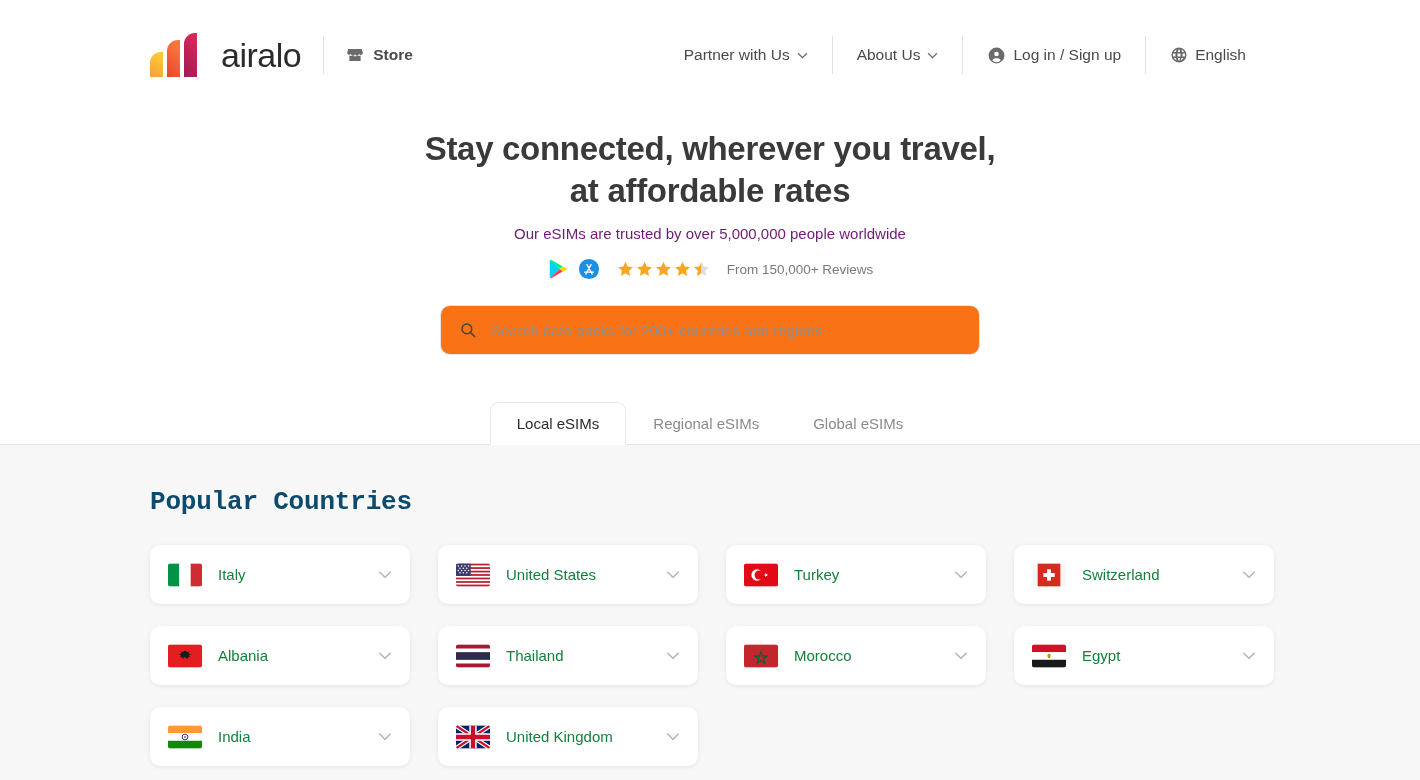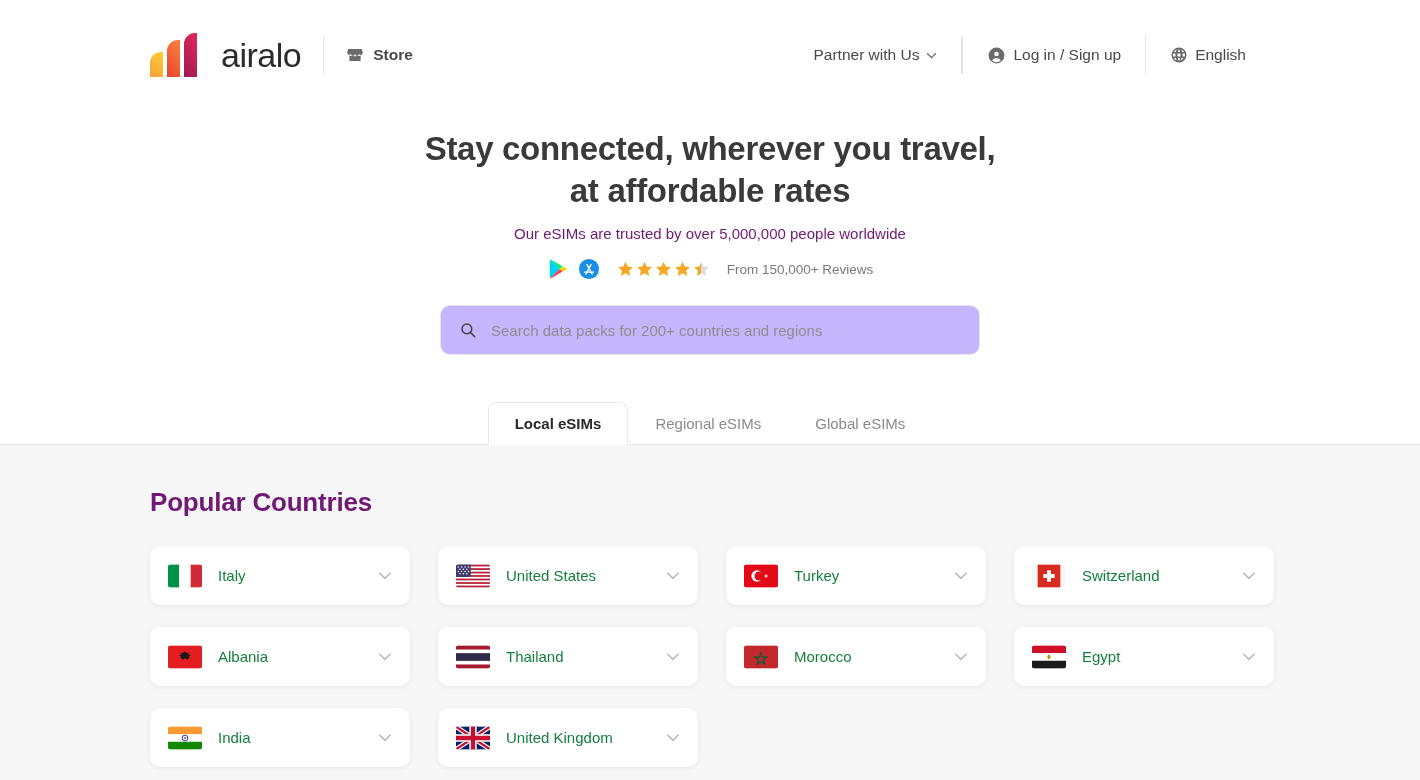--- a/index.html
+++ b/index.html
@@ -57,21 +57,21 @@
     display: flex; align-items: center; justify-content: center; gap: 9px;
   }
   .stars { display: flex; align-items: center; gap: 2px; margin-left: 8px; }
   .rating-text { font-size: 13.5px; color: #7a7a7a; margin-left: 8px; }
 
   
   .search-wrap { display: flex; justify-content: center; margin-top: 25px; }
   .search-box {
     width: 540px; height: 50px;
     border: 1px solid #e6e6e6; border-radius: 10px;
-    background: #c4b5fd;
+    background: #f97316;
     display: flex; align-items: center; gap: 14px;
     padding: 0 18px;
   }
   .search-input {
     flex: 1; border: none; outline: none; background: transparent;
     font-family: "Liberation Sans", sans-serif;
     font-size: 15px; color: #4a4a4a;
   }
   .search-input::placeholder { color: #8e8e8e; }
 
@@ -84,35 +84,36 @@
     position: relative;
   }
   .tab {
     font-size: 15px; color: #8a8a8a; cursor: pointer;
     padding: 13px 26px; line-height: 1;
     border: 1px solid transparent;
     border-radius: 9px 9px 0 0;
     position: relative; top: 1px;
   }
   .tab.active {
-    color: #2b2b2b; font-weight: 700;
+    color: #2b2b2b; font-weight: 400;
     background: #fff;
     border-color: #e8e8e8;
     border-bottom-color: #fff;
   }
 
   
   .section {
     background: #f7f7f7;
     height: 346px;
     padding: 42px 150px 0;
   }
   .section h2 {
-    font-size: 26px; font-weight: 700; color: #701a75;
+    font-size: 26px; font-weight: 700; color: #0c4a6e;
     letter-spacing: -0.2px;
+    font-family: Liberation Mono, monospace;
   }
   .grid {
     margin-top: 28px;
     display: grid;
     grid-template-columns: repeat(4, 260px);
     column-gap: 28px;
     row-gap: 22px;
   }
   .card {
     height: 59px;
@@ -176,20 +177,26 @@
 
     <div class="nav-item">
       <span>Partner with Us</span>
       <svg class="chev-sm" viewBox="0 0 12 8" fill="none" stroke="#6b6b6b" stroke-width="1.5">
           <path d="M1 1.5 L6 6.5 L11 1.5"></path>
         </svg>
     </div>
 
     <div class="nav-sep"></div>
 
+    <div class="nav-item">
+      <span>About Us</span>
+      <svg class="chev-sm" viewBox="0 0 12 8" fill="none" stroke="#6b6b6b" stroke-width="1.5">
+          <path d="M1 1.5 L6 6.5 L11 1.5"></path>
+        </svg>
+    </div>
 
     <div class="nav-sep"></div>
 
     <div class="nav-item">
       <svg width="19" height="19" viewBox="0 0 24 24" fill="#6b6b6b">
         <path d="M12 2a10 10 0 1 0 0 20 10 10 0 0 0 0-20zm0 5.2a2.9 2.9 0 1 1 0 5.8 2.9 2.9 0 0 1 0-5.8zm0 13.4a7.6 7.6 0 0 1-5.3-2.2c.5-2 2.8-3.1 5.3-3.1s4.8 1.1 5.3 3.1A7.6 7.6 0 0 1 12 20.6z"></path>
       </svg>
       <span>Log in / Sign up</span>
     </div>
 

